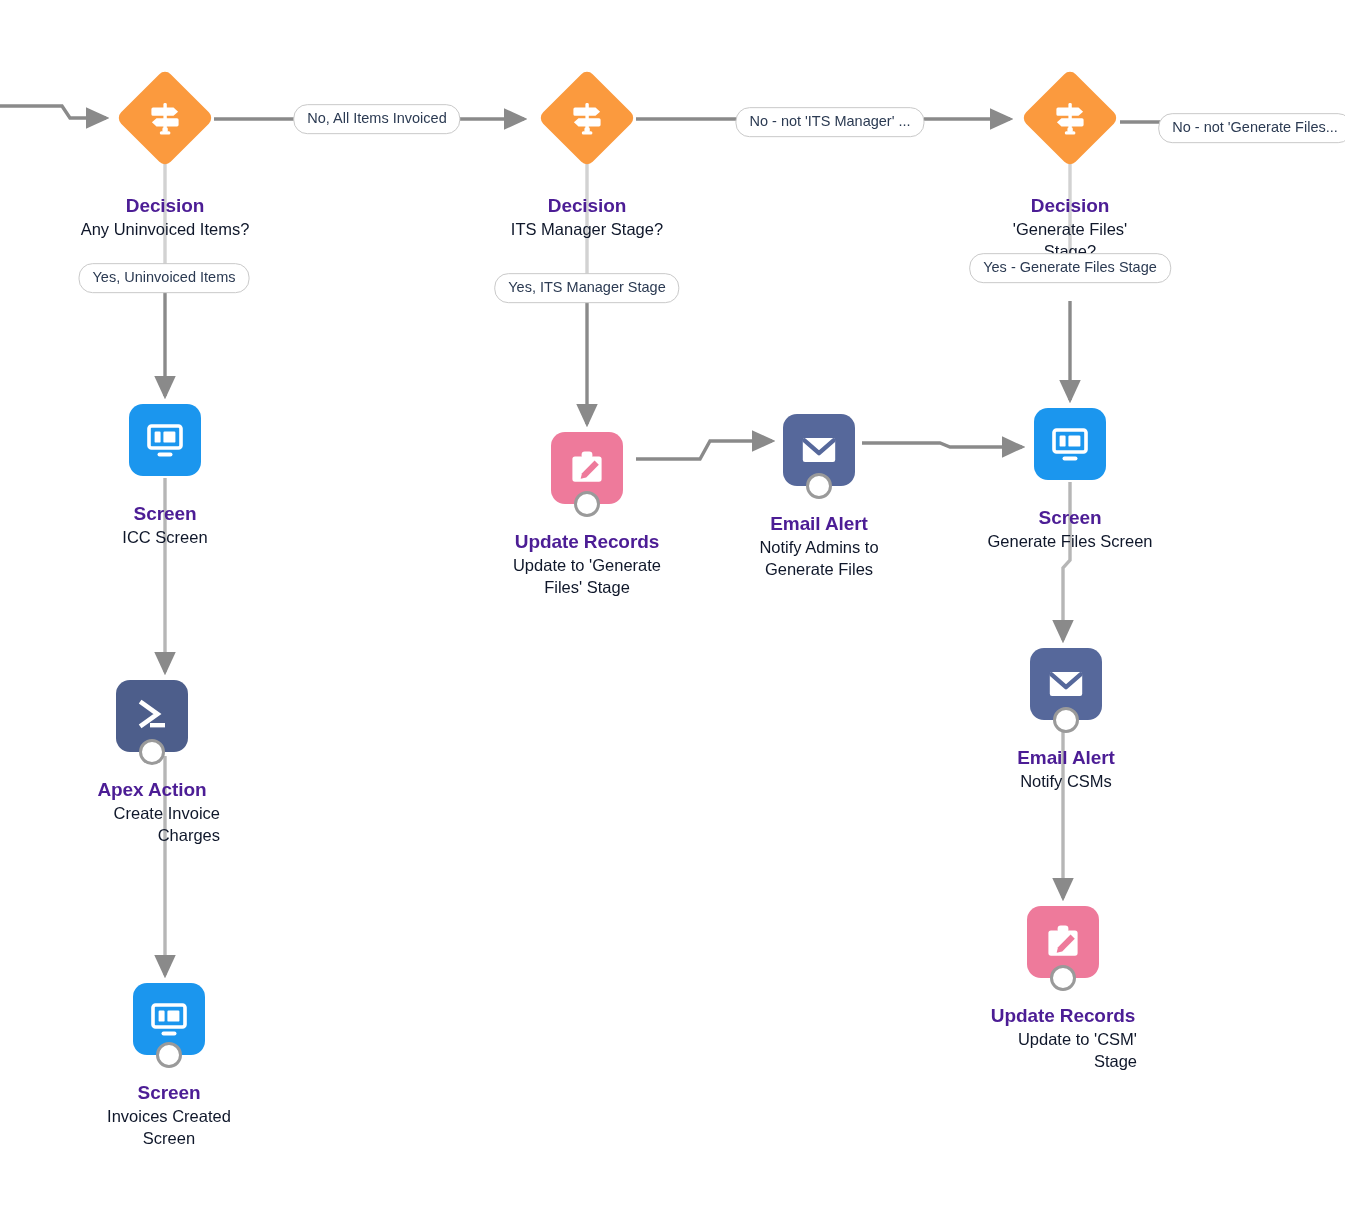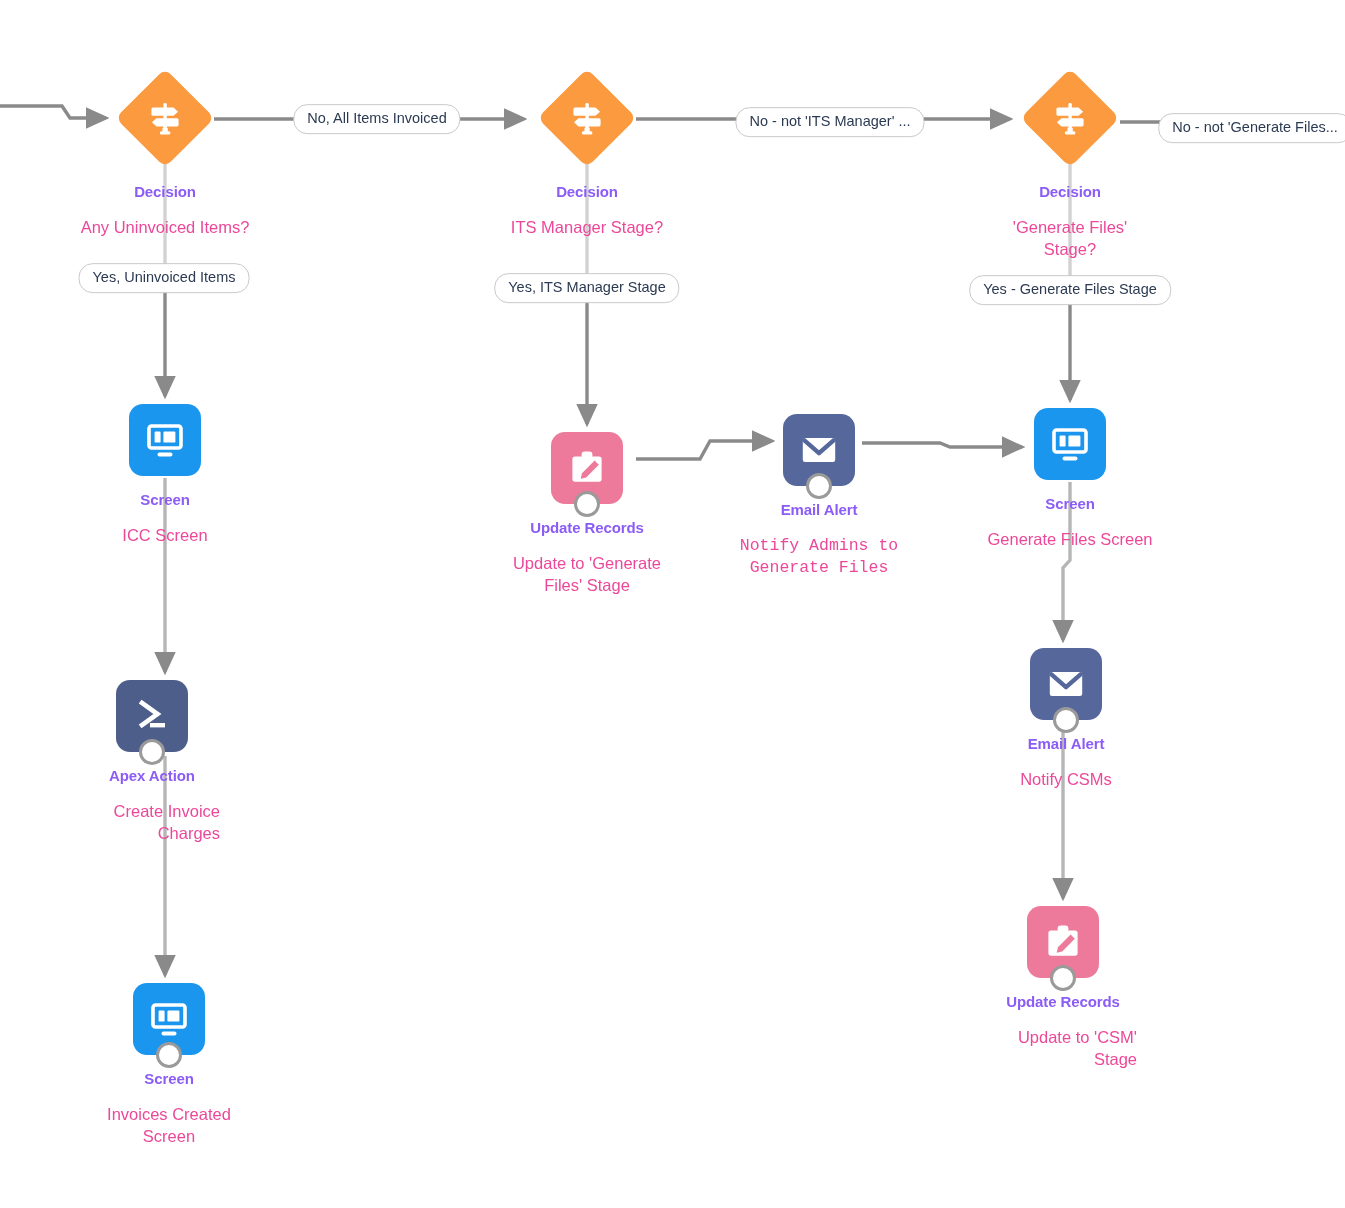--- a/index.html
+++ b/index.html
@@ -86,30 +86,30 @@
     height: 20px;
     border: 3px solid #9a9a9a;
     border-radius: 50%;
     background: #ffffff;
     box-sizing: content-box;
     z-index: 6;
   }
 
   .ntype {
     font-weight: bold;
-    font-size: 15px;
-    color: #8b5cf6;
-    margin-top: 15px;
+    font-size: 19px;
+    color: #4c1d95;
+    margin-top: 27px;
     letter-spacing: -0.1px;
   }
   .nlabel {
     font-size: 16.5px;
-    color: #ec4899;
+    color: #0f172a;
     line-height: 1.32;
-    margin-top: 17px;
+    margin-top: 2px;
     padding: 0 14px;
   }
 
   
   .pill {
     position: absolute;
     transform: translate(-50%, -50%);
     background: #ffffff;
     border: 1px solid #c9c9c9;
     border-radius: 14px;
@@ -293,21 +293,21 @@
     <div class="glyphwrap">
       <div class="sq slate">
         <svg width="46" height="46" viewBox="0 0 46 46">
           <path d="M9 11 h28 a2.2 2.2 0 0 1 2.2 2.2 v19.6 a2.2 2.2 0 0 1 -2.2 2.2 h-28 a2.2 2.2 0 0 1 -2.2 -2.2 V13.2 A2.2 2.2 0 0 1 9 11 z" fill="#fff"></path>
           <path d="M8.4 13.4 L23 26.2 L37.6 13.4" fill="none" stroke="#56689b" stroke-width="4.4" stroke-linejoin="round" stroke-linecap="round"></path>
         </svg>
       </div>
       <div class="endcircle"></div>
     </div>
     <div class="ntype">Email Alert</div>
-    <div class="nlabel" style="padding:0 34px;font-family:Liberation Mono, monospace;">Notify Admins to Generate Files</div>
+    <div class="nlabel" style="padding:0 34px;">Notify Admins to Generate Files</div>
   </div>
 
   <div class="node" style="left:1070px; top:408px;">
     <div class="glyphwrap">
       <div class="sq blue">
         <svg width="46" height="46" viewBox="0 0 46 46">
           <rect x="7" y="9" width="32" height="22" rx="2.6" fill="none" stroke="#fff" stroke-width="3.6"></rect>
           <rect x="12.6" y="14.6" width="6" height="11" rx="1.2" fill="#fff"></rect>
           <rect x="21.4" y="14.6" width="12" height="11" rx="1.2" fill="#fff"></rect>
           <rect x="15.5" y="35.4" width="15" height="4" rx="2" fill="#fff"></rect>
@@ -350,15 +350,15 @@
   <div class="pill" style="left:377px; top:119px;">No, All Items Invoiced</div>
 
   <div class="pill" style="left:164px; top:278px;">Yes, Uninvoiced Items</div>
 
   <div class="pill" style="left:830px; top:122px;">No - not 'ITS Manager' ...</div>
 
   <div class="pill" style="left:587px; top:288px;">Yes, ITS Manager Stage</div>
 
   <div class="pill clip" style="left:1255px; top:128px;">No - not 'Generate Files...</div>
 
-  <div class="pill" style="left:1070px; top:290px;">Yes - Generate Files Stage</div>
+  <div class="pill" style="left:1070px; top:268px;">Yes - Generate Files Stage</div>
 
 </div>
 
 </body></html>

